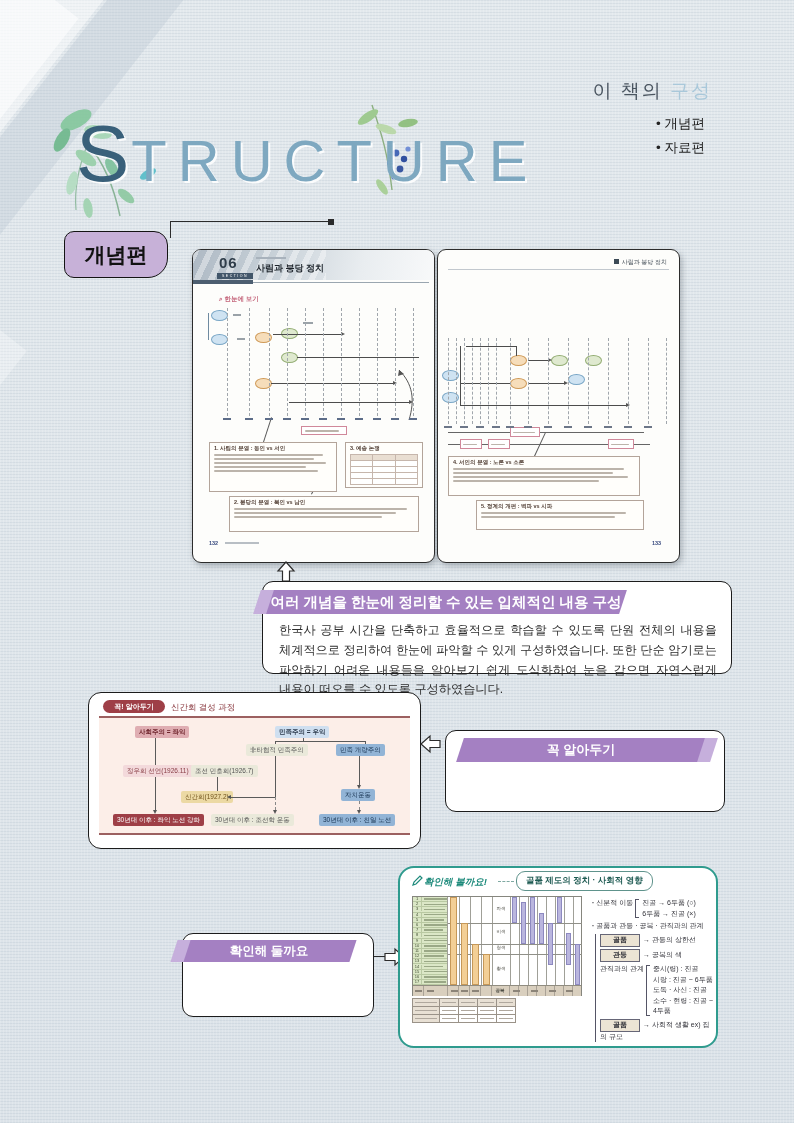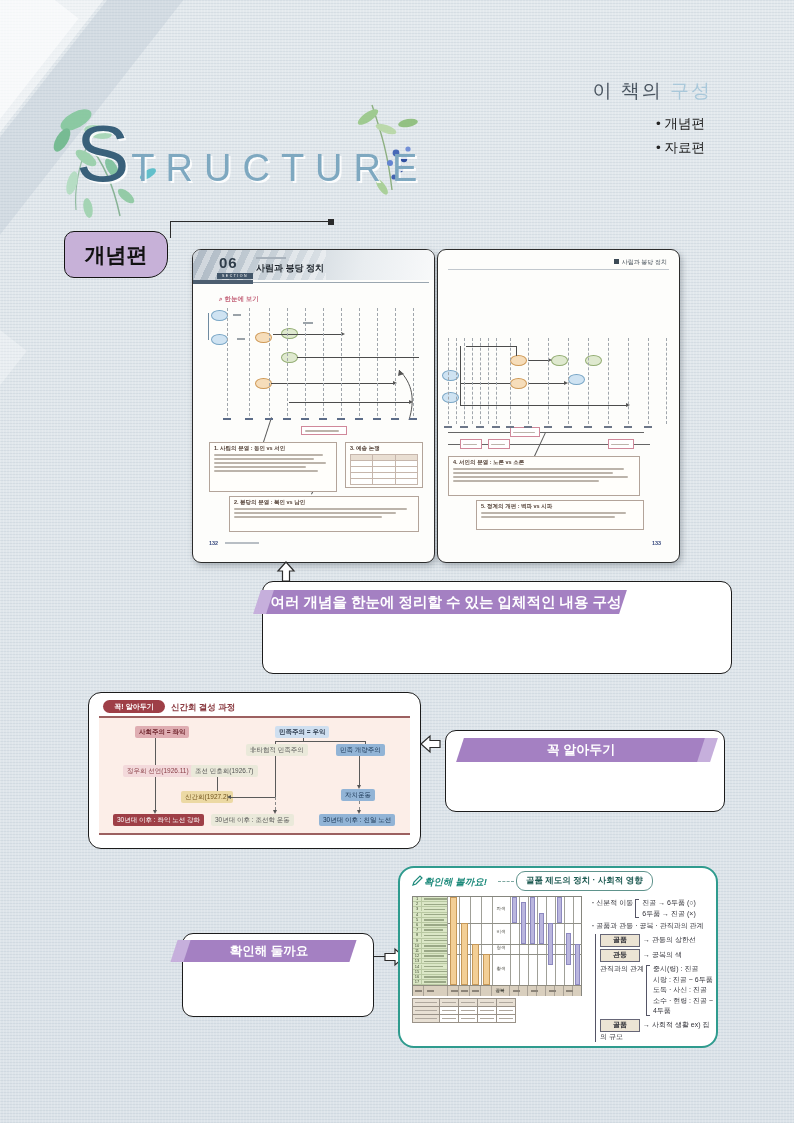--- a/index.html
+++ b/index.html
@@ -10,21 +10,21 @@
       repeating-linear-gradient(0deg, rgba(162,178,192,.20) 0 1px, rgba(0,0,0,0) 1px 3px),
       linear-gradient(#e3e9ed,#dce3e9);}
   .abs{position:absolute;}
   
   .stripe{position:absolute;transform:rotate(38deg);transform-origin:top left;}
   
   .structure{position:absolute;left:76px;top:108px;white-space:nowrap;
     font-weight:300;color:#7ea8c0;letter-spacing:11px;
     text-shadow:2px 2px 0 rgba(255,255,255,.85);}
   .structure .big{font-size:80px;color:#39607a;font-weight:400;letter-spacing:2px;}
-  .structure .rest{font-size:38px;}
+  .structure .rest{font-size:58px;}
   .book-config{position:absolute;right:82px;top:78px;font-size:19px;letter-spacing:2px;color:#4a5560;}
   .book-config .lt{color:#a9c8da;margin-top:20px;}
   .cfg-bullets{position:absolute;left:656px;top:112px;font-size:13.5px;color:#222;line-height:1.75;}
   .cfg-bullets div::before{content:"• ";color:#222;}
   
   .tab{position:absolute;left:64px;top:231px;width:104px;height:47px;background:#c7b1d8;
     border:1.7px solid #141414;border-radius:10px 14px 20px 10px;display:flex;align-items:center;
     justify-content:center;font-size:21px;font-weight:bold;color:#111;box-sizing:border-box;}
   .tabline{position:absolute;background:#2b2b2b;}
   
@@ -75,21 +75,21 @@
   .banner{position:absolute;height:24px;background:#a480c2;transform:skewX(-18deg);}
   .banner .btail{position:absolute;top:0;width:13px;height:100%;background:#c6afdc;}
   .banner .btxt{position:absolute;inset:0;transform:skewX(18deg);color:#fff;font-weight:bold;
     display:flex;align-items:center;justify-content:center;white-space:nowrap;}
   .cbody{position:absolute;color:#2e2e2e;text-align:justify;word-break:keep-all;}
   
   .samplebox{position:absolute;left:88px;top:692px;width:333px;height:157px;background:#fff;
     border:1.7px solid #1c1c1c;border-radius:13px;box-sizing:border-box;}
   .fbadge{position:absolute;left:14px;top:7px;width:62px;height:13px;background:#9e3f47;color:#fff;
     border-radius:7px;font-size:7px;font-weight:bold;display:flex;align-items:center;justify-content:center;}
-  .ftitle{position:absolute;left:82px;top:9px;font-size:8.5px;font-weight:bold;color:#8a3a40;white-space:nowrap;}
+  .ftitle{position:absolute;left:82px;top:9px;font-size:8.5px;font-weight:normal;color:#8a3a40;white-space:nowrap;}
   .frule{position:absolute;left:10px;right:10px;height:2px;background:#9c6060;}
   .fpanel{position:absolute;left:10px;right:10px;top:25px;height:116px;background:#fceee8;}
   .fn{position:absolute;font-size:6.5px;line-height:1;padding:2.5px 4px;border-radius:2px;white-space:nowrap;text-align:center;}
   .fn.rootpink{background:#dfadb2;color:#6e242c;font-weight:bold;}
   .fn.pink{background:#f3d9db;color:#8a4048;}
   .fn.rootblue{background:#cfdff0;color:#2c3a4c;font-weight:bold;}
   .fn.blue{background:#92b4d6;color:#15304e;}
   .fn.pale{background:#eae9da;color:#555;}
   .fn.tan{background:#ecd9a4;color:#70521a;}
   .fn.darkred{background:#9e3f47;color:#fff;}
@@ -384,20 +384,21 @@
 
   <svg class="abs" style="left:276px;top:561px" width="20" height="21" viewBox="0 0 20 21">
     <path d="M10 1 L18 10 L13.5 10 L13.5 20 L6.5 20 L6.5 10 L2 10 Z" fill="#fff" stroke="#2c2c2c" stroke-width="1.2"></path>
   </svg>
 
   <div class="callout" style="left:262px;top:581px;width:470px;height:93px;">
     <div class="banner" style="left:6px;top:8px;width:354px;">
       <div class="btail" style="left:-12px;"></div>
       <div class="btxt" style="font-size:14.5px;">여러 개념을 한눈에 정리할 수 있는  입체적인 내용 구성</div>
     </div>
+    <div class="cbody" style="left:16px;right:14px;top:39px;font-size:12.2px;line-height:1.62;">한국사 공부 시간을 단축하고 효율적으로 학습할 수 있도록 단원 전체의 내용을 체계적으로 정리하여 한눈에 파악할 수 있게 구성하였습니다. 또한 단순 암기로는 파악하기 어려운 내용들을 알아보기 쉽게 도식화하여 눈을 감으면 자연스럽게 내용이 떠오를 수 있도록 구성하였습니다.</div>
   </div>
 
   <div class="samplebox">
     <div class="fbadge">꼭! 알아두기</div>
     <div class="ftitle">신간회 결성 과정</div>
     <div class="frule" style="top:23px;"></div>
     <div class="fpanel"></div>
     <div class="frule" style="top:140px;"></div>
 
     <div class="fn rootpink" style="left:46px;top:33px;">사회주의 = 좌익</div>

